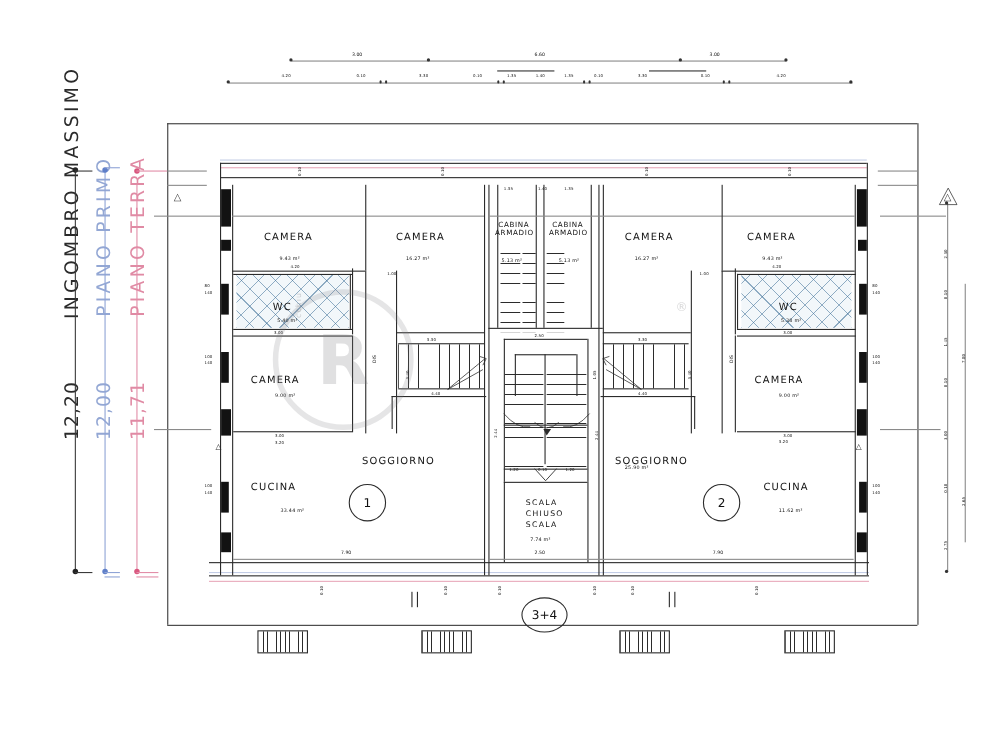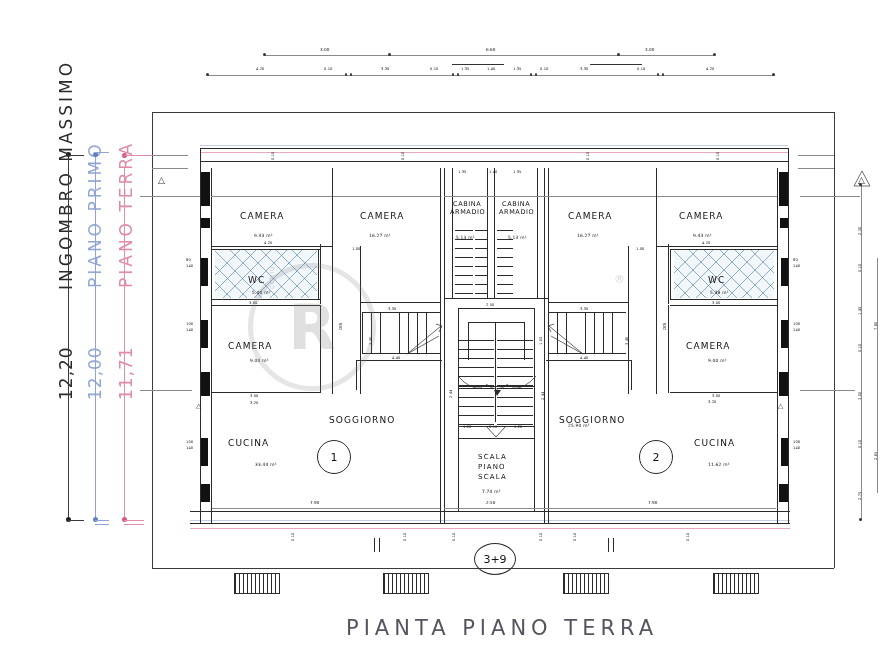--- a/index.html
+++ b/index.html
@@ -424,21 +424,21 @@
   <div>
     <div class="t" style="left:453px;top:200px;font-size:6.5px;letter-spacing:.6px;">CABINA</div>
     <div class="t" style="left:450px;top:208px;font-size:6.5px;letter-spacing:.6px;">ARMADIO</div>
     <div class="t room-area" style="left:456px;top:235px;">5.13 m²</div>
 
     <div class="t" style="left:502px;top:200px;font-size:6.5px;letter-spacing:.6px;">CABINA</div>
     <div class="t" style="left:499px;top:208px;font-size:6.5px;letter-spacing:.6px;">ARMADIO</div>
     <div class="t room-area" style="left:508px;top:235px;">5.13 m²</div>
 
     <div class="t" style="left:478px;top:453px;font-size:7px;letter-spacing:1.2px;">SCALA</div>
-    <div class="t" style="left:478px;top:463px;font-size:7px;letter-spacing:1.2px;">PIANO</div>
+    <div class="t" style="left:478px;top:463px;font-size:7px;letter-spacing:1.2px;">CHIUSO</div>
     <div class="t" style="left:478px;top:473px;font-size:7px;letter-spacing:1.2px;">SCALA</div>
     <div class="t room-area" style="left:482px;top:489px;">7.74 m²</div>
 
     <div class="t dim" style="left:486px;top:303px;">2.50</div>
     <div class="t dim" style="left:463px;top:425px;">1.20</div>
     <div class="t dim" style="left:489px;top:425px;">0.10</div>
     <div class="t dim" style="left:514px;top:425px;">1.20</div>
     <div class="t dim" style="left:458px;top:170px;">1.35</div>
     <div class="t dim" style="left:489px;top:170px;">1.40</div>
     <div class="t dim" style="left:513px;top:170px;">1.35</div>
@@ -447,21 +447,21 @@
     <div class="t vlabel dim" style="left:449px;top:398px;">2.44</div>
   </div>
 
   <div class="circ" style="left:317px;top:440px;width:32px;height:32px;">
     <span>1</span>
   </div>
   <div class="circ" style="left:639px;top:440px;width:32px;height:32px;">
     <span>2</span>
   </div>
   <div class="circ oval" style="left:474px;top:543px;width:40px;height:30px;">
-    <span>3+9</span>
+    <span>3+4</span>
   </div>
 
   <div>
     <div class="h hair" style="left:212px;top:508px;width:228px;"></div>
     <div class="t dim6" style="left:310px;top:500px;">7.90</div>
     <div class="h hair" style="left:444px;top:508px;width:104px;"></div>
     <div class="t dim6" style="left:486px;top:500px;">2.50</div>
     <div class="h hair" style="left:548px;top:508px;width:228px;"></div>
     <div class="t dim6" style="left:648px;top:500px;">7.90</div>
 
@@ -508,15 +508,14 @@
   </div>
 
   <div id="wm">
     <div class="wmring">
       <span>R</span>
     </div>
     <div class="wmsmall">cchiu</div>
     <div class="wmreg">®</div>
   </div>
 
-  <div class="t title" style="left:346px;top:616px;">PIANTA PIANO TERRA</div>
 
 </div>
 
 </body></html>

